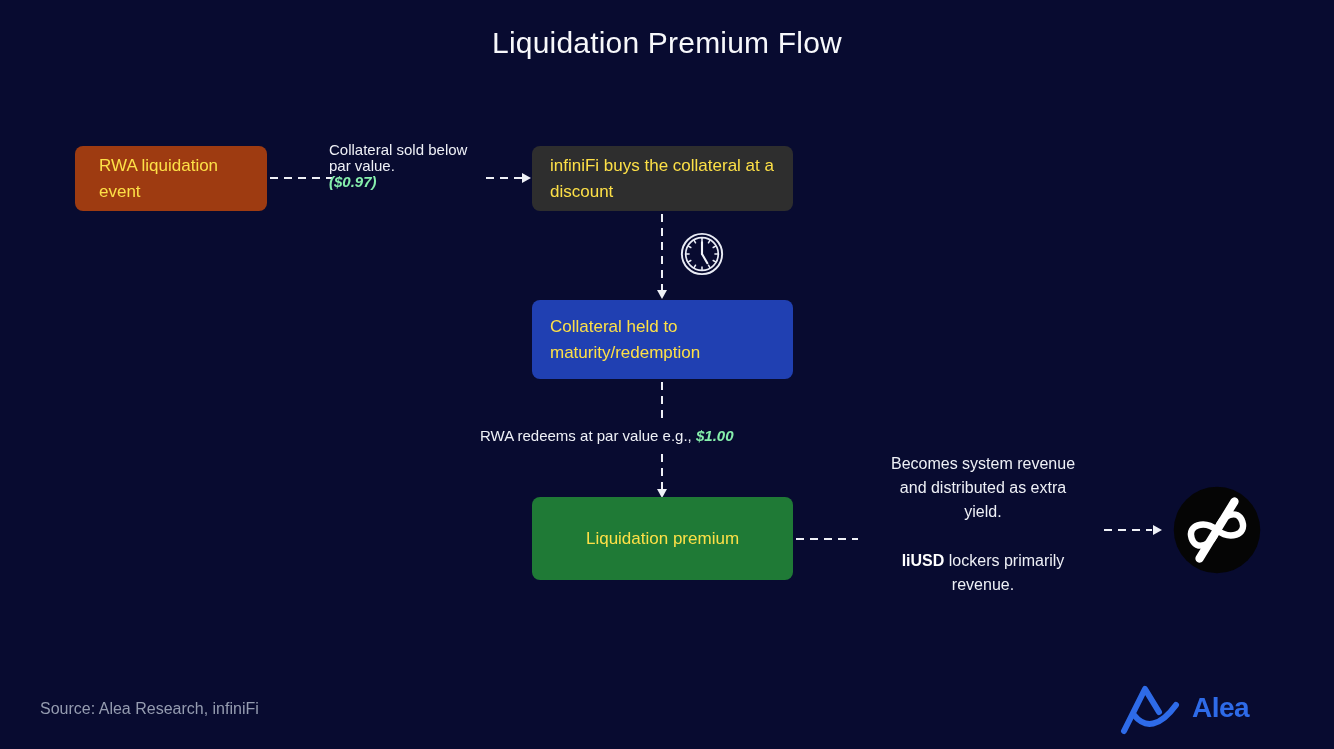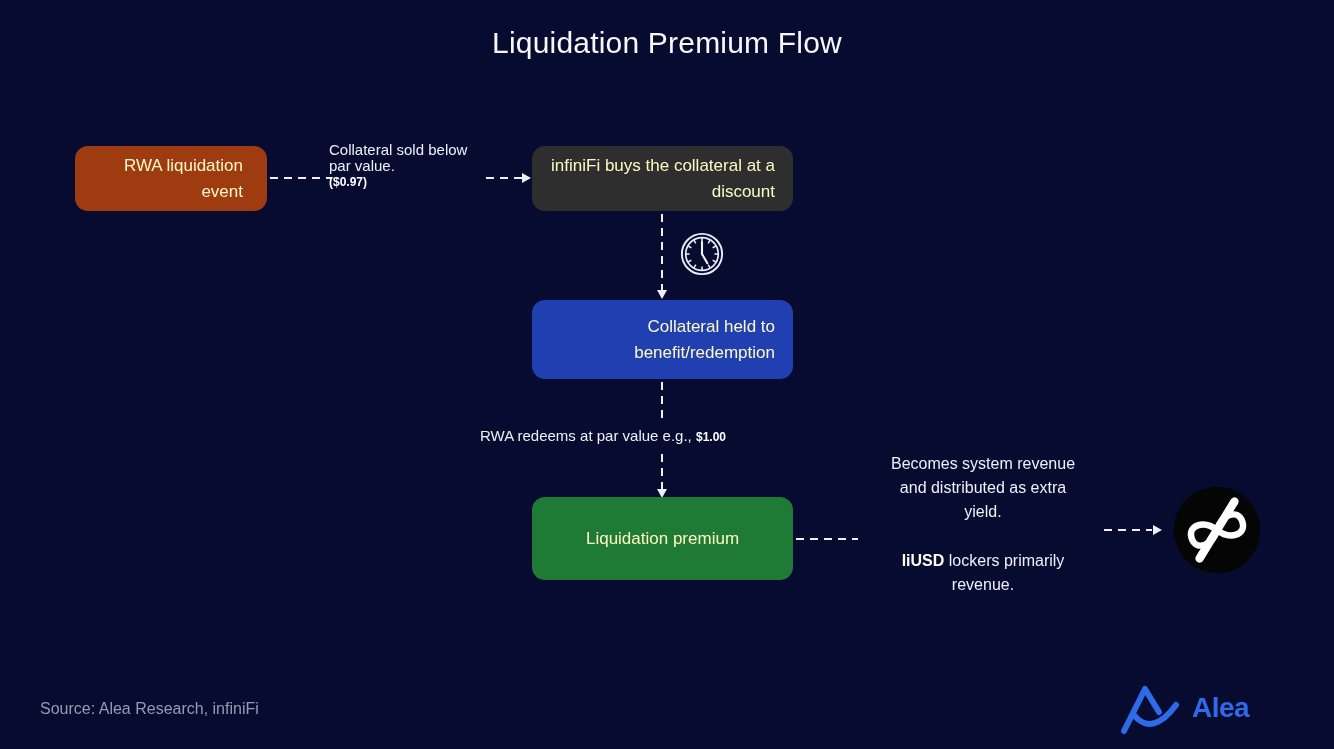--- a/index.html
+++ b/index.html
@@ -7,33 +7,33 @@
     position:relative;width:1334px;height:749px;overflow:hidden;
     background:#080b30;
     font-family:"Liberation Sans",sans-serif;
     color:#f3f4f8;
   }
   .title{
     position:absolute;top:26px;left:0;right:0;text-align:center;
     font-size:30px;font-weight:500;color:#f7f8fb;letter-spacing:.2px;
   }
   .node{
-    position:absolute;border-radius:13px;display:flex;align-items:center;justify-content:center;
-    text-align:right;color:#fef9c3;font-size:17px;line-height:26px;box-sizing:border-box;
+    position:absolute;border-radius:8px;display:flex;align-items:center;justify-content:center;
+    text-align:left;color:#fde047;font-size:17px;line-height:26px;box-sizing:border-box;
   }
   .node-rwa{left:75px;top:146px;width:192px;height:65px;background:#9e3b11;padding:0 24px;}
   .node-buys{left:532px;top:146px;width:261px;height:65px;background:#2e2e2e;padding:12px 18px;}
   .node-held{left:532px;top:300px;width:261px;height:79px;background:#2040b2;padding:0 18px;}
   .node-premium{left:532px;top:497px;width:261px;height:83px;background:#1f7a36;padding:0 18px;}
   .hdash{position:absolute;height:2px;background:repeating-linear-gradient(90deg,#eef0f6 0 8px,transparent 8px 14px);}
   .vdash{position:absolute;width:2px;background:repeating-linear-gradient(180deg,#eef0f6 0 8px,transparent 8px 14px);}
   .arrow-right{position:absolute;width:0;height:0;border-top:5px solid transparent;border-bottom:5px solid transparent;border-left:9px solid #eef0f6;}
   .arrow-down{position:absolute;width:0;height:0;border-left:5px solid transparent;border-right:5px solid transparent;border-top:9px solid #eef0f6;}
   .edge-label{position:absolute;text-align:left;font-size:15px;line-height:16px;color:#eef0f6;}
-  .edge-label b{font-size:12px;color:#ffffff;}
+  .edge-label b{font-size:15px;color:#86efac;font-style:italic;}
   .lbl-sold{left:329px;top:142px;width:140px;}
   .lbl-redeem{left:480px;top:428px;width:366px;white-space:nowrap;}
   .note{position:absolute;left:880px;top:452px;width:206px;text-align:center;font-size:16px;line-height:24px;color:#eef0f6;}
   .note .p2{margin-top:25px;}
   .note b{color:#ffffff;}
   .clock{position:absolute;left:679px;top:231px;width:46px;height:46px;}
   .infinifi-logo{position:absolute;left:1171px;top:484px;width:92px;height:92px;}
   .source{position:absolute;left:40px;top:700px;font-size:16px;color:#959cb0;}
   .alea{position:absolute;left:1118px;top:681px;display:flex;align-items:center;gap:8px;}
   .alea-text{font-size:28px;font-weight:700;color:#2e6be8;letter-spacing:-0.5px;}
@@ -83,21 +83,21 @@
       <line x1="9.71" y1="15.75" x2="12.31" y2="17.25"></line>
       <line x1="15.75" y1="9.71" x2="17.25" y2="12.31"></line>
     </g>
     <g stroke="#f2f4fa" stroke-width="2.2" stroke-linecap="round">
       <line x1="24" y1="24" x2="24" y2="11.5"></line>
       <line x1="24" y1="24" x2="29.6" y2="33.6"></line>
     </g>
   </svg>
 
   <div class="node node-held">
-    <span>Collateral held to benefit/redemption</span>
+    <span>Collateral held to maturity/redemption</span>
   </div>
 
   <div class="vdash" style="left:661px;top:382px;height:40px;"></div>
 
   <div class="edge-label lbl-redeem"><span>RWA redeems at par value e.g., </span><b>$1.00</b></div>
 
   <div class="vdash" style="left:661px;top:454px;height:36px;"></div>
   <div class="arrow-down" style="left:657px;top:489px;"></div>
 
   <div class="node node-premium">

